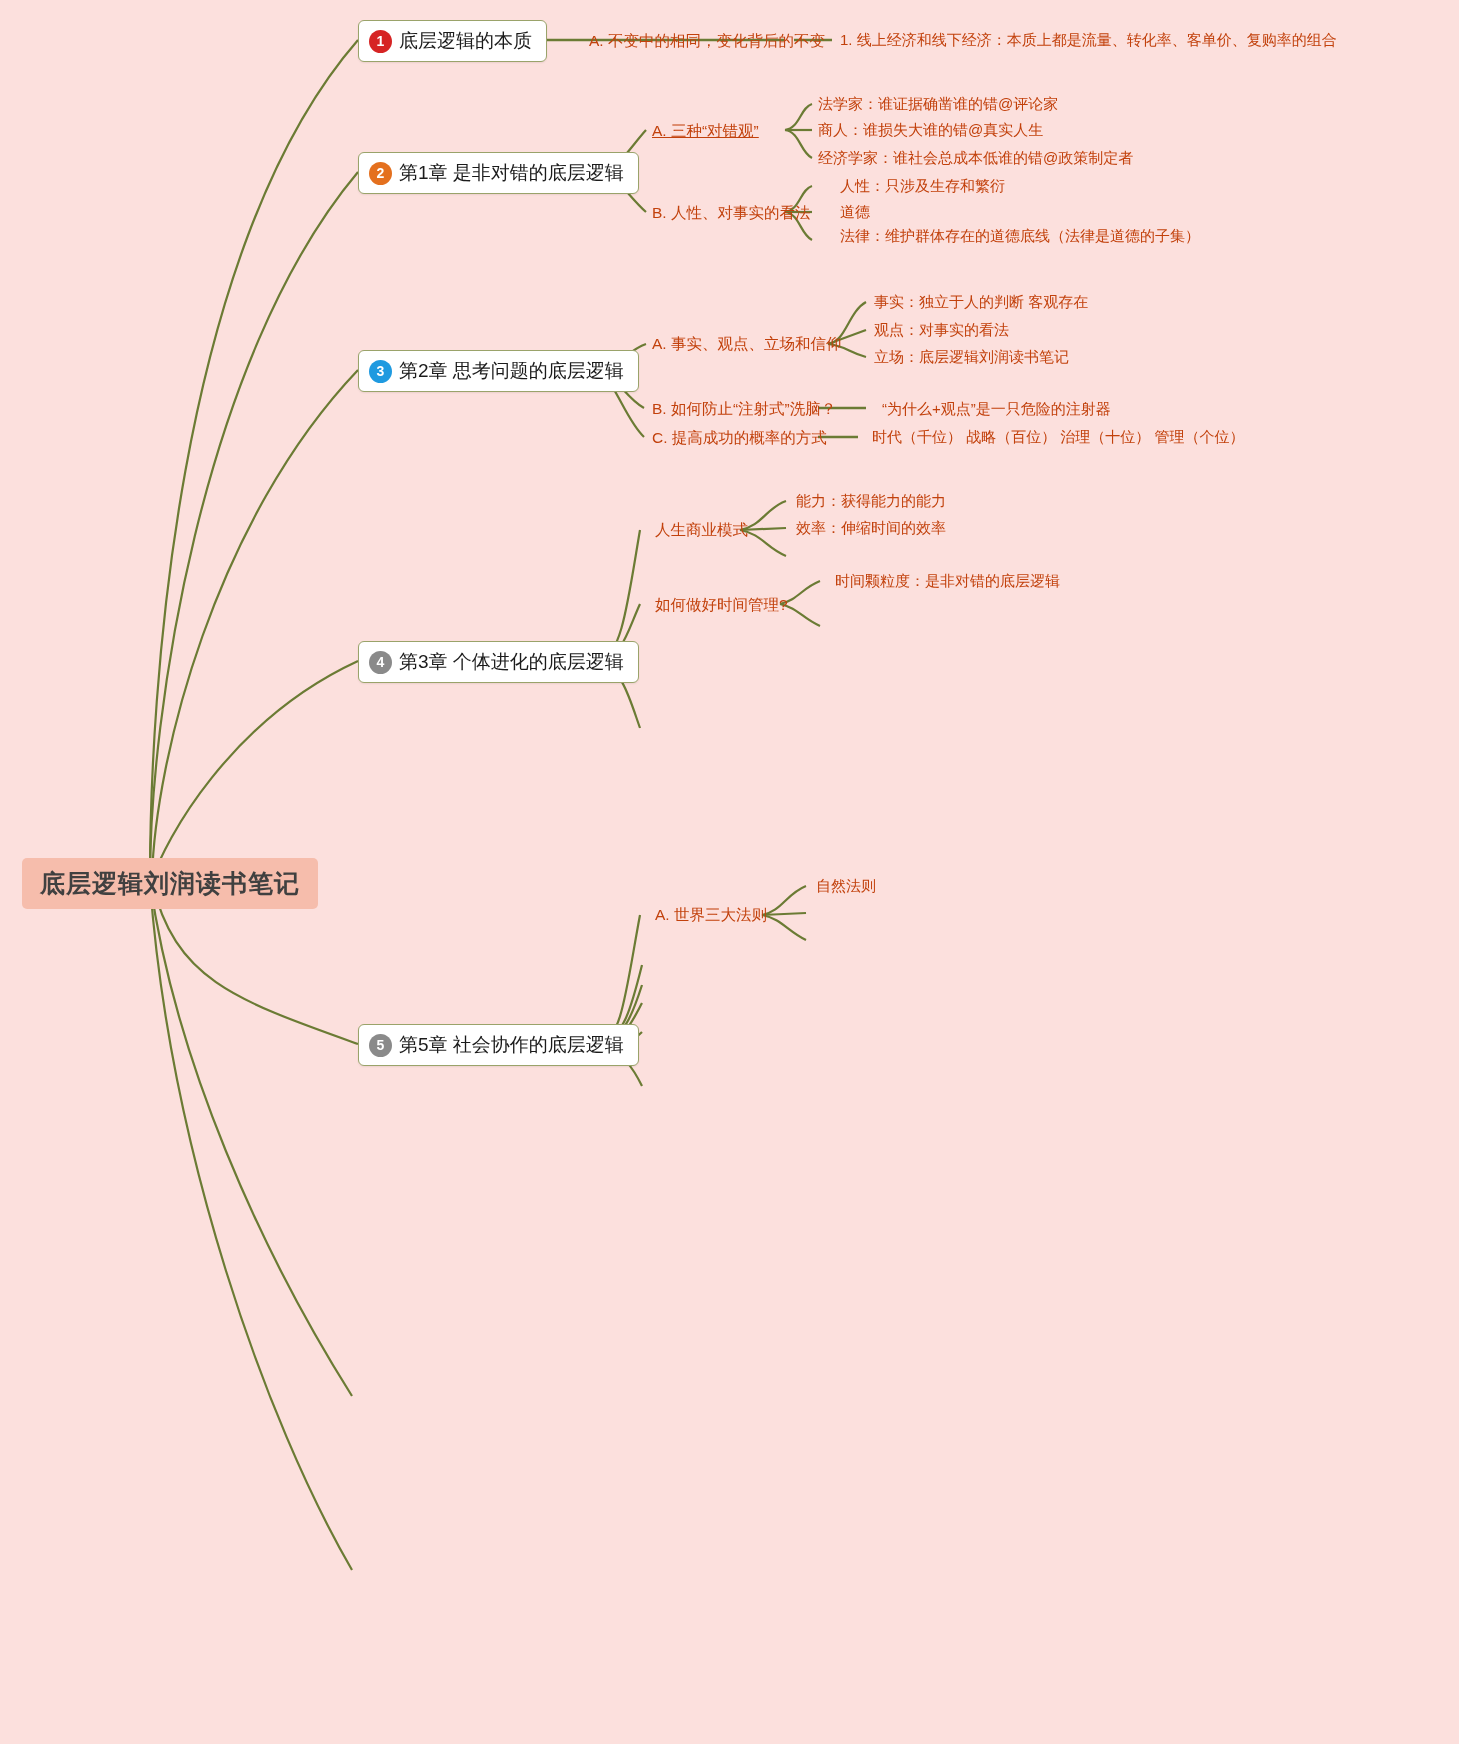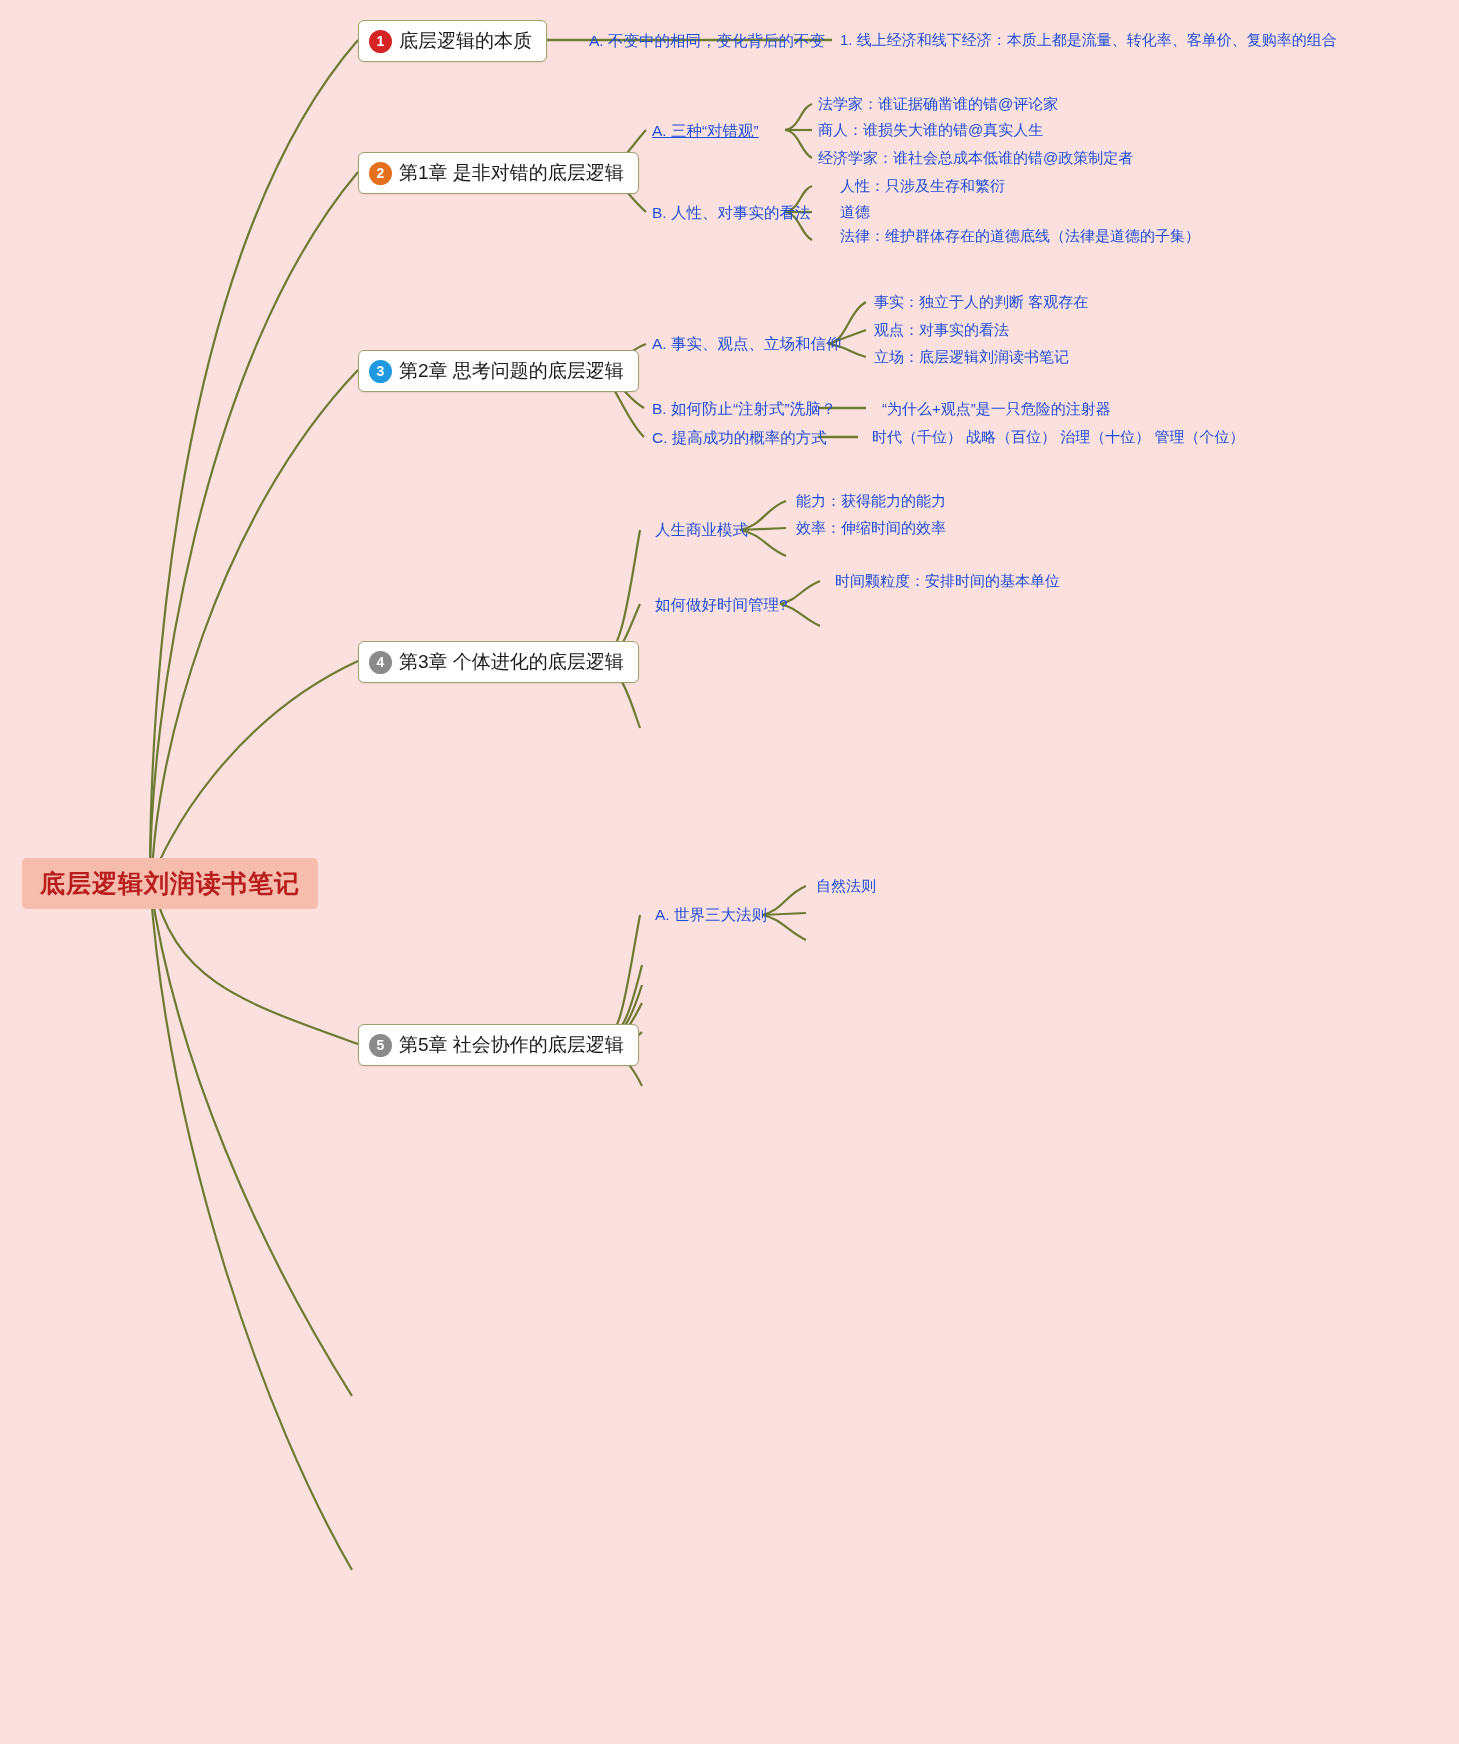--- a/index.html
+++ b/index.html
@@ -13,21 +13,21 @@
   svg.edges{position:absolute;left:0;top:0;width:1459px;height:1744px;pointer-events:none;}
   svg.edges path{fill:none;stroke:#6b7b34;stroke-width:2.2;}
   svg.edges .arrowline{stroke-width:2.4;}
 
   .node{position:absolute;white-space:nowrap;}
 
   
   .root{
     left:22px;top:858px;
     background:#f6bdac;
-    color:#b91c1c;
+    color:#404040;
     font-size:25px;font-weight:bold;
     padding:9px 18px;border-radius:5px;
     letter-spacing:1px;
   }
 
   
   .chapter{
     background:#ffffff;
     border:1.6px solid #9aa36a;
     border-radius:6px;
@@ -37,21 +37,21 @@
     box-shadow:0 1px 2px rgba(0,0,0,.07);
   }
   .badge{
     width:23px;height:23px;border-radius:50%;
     color:#fff;font-size:14px;font-weight:bold;
     display:flex;align-items:center;justify-content:center;
     flex:0 0 auto;
   }
 
   
-  .leaf{font-size:15.5px;color:#1d4ed8;}
+  .leaf{font-size:15.5px;color:#c2410c;}
   .leaf.l2{font-size:15.5px;}
   .leaf.l3{font-size:15px;}
 </style>
 </head>
 <body>
 
 <div id="canvas">
 
   <svg class="edges" viewBox="0 0 1459 1744">
 
@@ -159,21 +159,21 @@
 
   <div class="node chapter" style="left:358px;top:641px;">
     <span class="badge" style="background:#8a8a8a;">4</span>
     <span>第3章 个体进化的底层逻辑</span>
   </div>
   <div class="node leaf l2" style="left:655px;top:520px;">人生商业模式</div>
   <div class="node leaf l3" style="left:796px;top:492px;">能力：获得能力的能力</div>
   <div class="node leaf l3" style="left:796px;top:519px;">效率：伸缩时间的效率</div>
 
   <div class="node leaf l2" style="left:655px;top:595px;">如何做好时间管理?</div>
-  <div class="node leaf l3" style="left:835px;top:572px;">时间颗粒度：安排时间的基本单位</div>
+  <div class="node leaf l3" style="left:835px;top:572px;">时间颗粒度：是非对错的底层逻辑</div>
 
   <div class="node chapter" style="left:358px;top:1024px;">
     <span class="badge" style="background:#8a8a8a;">5</span>
     <span>第5章 社会协作的底层逻辑</span>
   </div>
   <div class="node leaf l2" style="left:655px;top:905px;">A. 世界三大法则</div>
   <div class="node leaf l3" style="left:816px;top:877px;">自然法则</div>
 
 </div>
 

